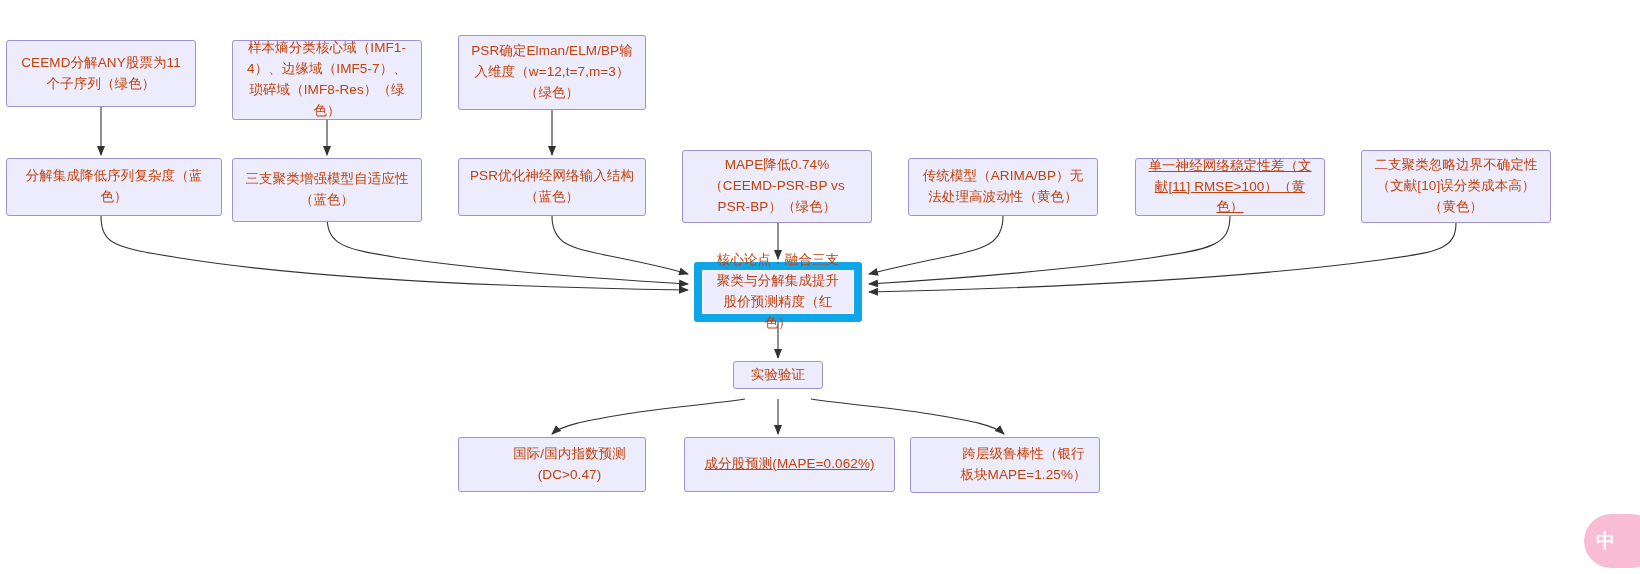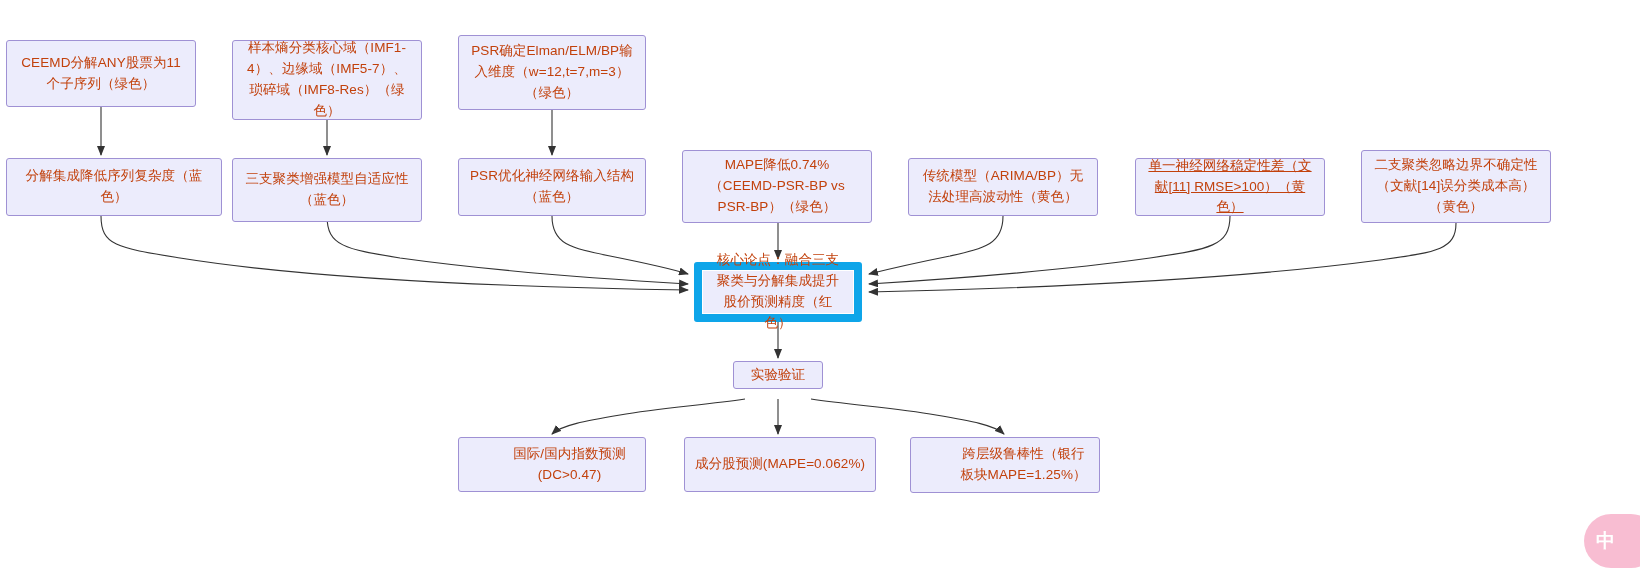--- a/index.html
+++ b/index.html
@@ -122,32 +122,32 @@
 <div class="node" id="n-mape_reduction" style="left: 682px; top: 150px; width: 190px; height: 73px;">
   <span>MAPE降低0.74%（CEEMD-PSR-BP vs PSR-BP）（绿色）</span>
 </div>
 <div class="node" id="n-traditional_model" style="left: 908px; top: 158px; width: 190px; height: 58px;">
   <span>传统模型（ARIMA/BP）无法处理高波动性（黄色）</span>
 </div>
 <div class="node" id="n-single_network" style="left: 1135px; top: 158px; width: 190px; height: 58px; text-decoration: underline;">
   <span>单一神经网络稳定性差（文献[11] RMSE&gt;100）（黄色）</span>
 </div>
 <div class="node" id="n-two_way_cluster" style="left: 1361px; top: 150px; width: 190px; height: 73px;">
-  <span>二支聚类忽略边界不确定性（文献[14]误分类成本高）（黄色）</span>
+  <span>二支聚类忽略边界不确定性（文献[10]误分类成本高）（黄色）</span>
 </div>
 <div class="node core" id="n-core_argument" style="left: 694px; top: 262px; width: 168px; height: 60px;">
   <span>核心论点：融合三支聚类与分解集成提升股价预测精度（红色）</span>
 </div>
 <div class="node" id="n-experiment" style="left: 733px; top: 361px; width: 90px; height: 28px;">
   <span>实验验证</span>
 </div>
 <div class="node" id="n-index_forecast" style="left: 458px; top: 437px; width: 188px; height: 55px; padding-left: 44px;">
   <span>国际/国内指数预测(DC&gt;0.47)</span>
 </div>
-<div class="node" id="n-constituent_forecast" style="left: 684px; top: 437px; width: 192px; height: 55px;">
+<div class="node" id="n-constituent_forecast" style="left: 684px; top: 437px; width: 211px; height: 55px; text-decoration: underline;">
   <span>成分股预测(MAPE=0.062%)</span>
 </div>
 <div class="node" id="n-cross_level_robust" style="left: 910px; top: 437px; width: 190px; height: 56px; padding-left: 46px;">
   <span>跨层级鲁棒性（银行板块MAPE=1.25%）</span>
 </div>
 
 <div class="watermark">
   <span>中</span>
 </div>
 

